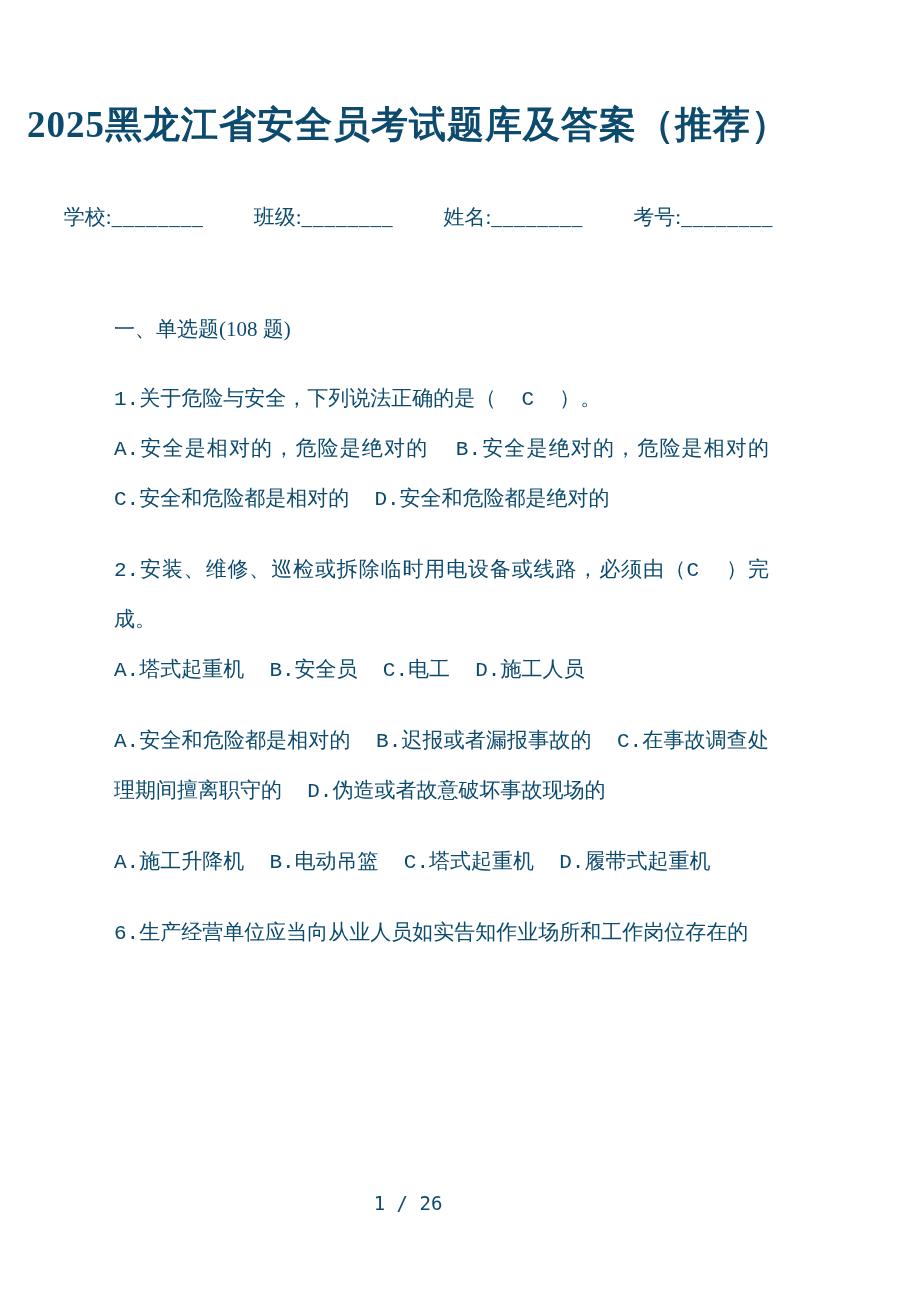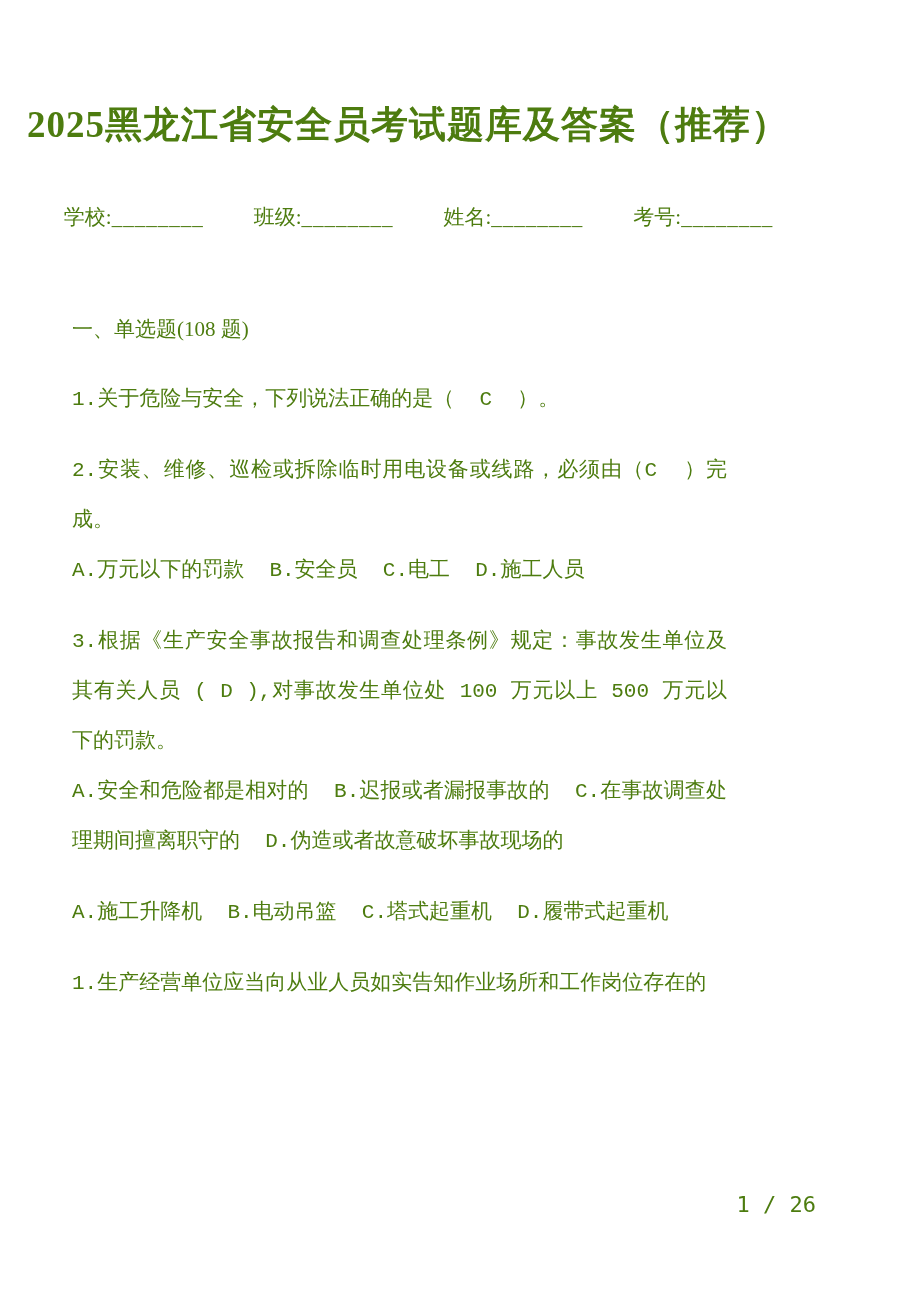--- a/index.html
+++ b/index.html
@@ -5,21 +5,21 @@
   html, body {
     margin: 0;
     padding: 0;
     background: #ffffff;
   }
   .page {
     position: relative;
     width: 816px;
     height: 1302px;
     background: #ffffff;
-    color: #4d7c0f;
+    color: #0c4a6e;
     font-family: "Liberation Serif", "DejaVu Serif", serif;
     overflow: hidden;
   }
   .title {
     margin: 0;
     padding-top: 100px;
     font-size: 37px;
     font-weight: bold;
     text-align: center;
     letter-spacing: 1px;
@@ -32,21 +32,21 @@
     white-space: pre;
   }
   .form-field {
     display: inline-block;
     margin: 0 25px;
   }
   .form-field .blank {
     letter-spacing: 1px;
   }
   .content {
-    margin: 48px 0 0 72px;
+    margin: 48px 0 0 114px;
     width: 655px;
     font-size: 21px;
     line-height: 50px;
     text-align: justify;
   }
   .section-heading {
     margin: 0;
     white-space: pre-wrap;
   }
   .question {
@@ -55,63 +55,63 @@
   }
   .question p {
     margin: 0;
     white-space: pre-wrap;
   }
   .footer {
     position: absolute;
     top: 1192px;
     left: 0;
     right: 0;
-    text-align: right;
+    text-align: center;
     font-family: "DejaVu Sans Mono", monospace;
-    font-size: 22px;
+    font-size: 19px;
     white-space: pre;
   }
 </style>
 </head>
 <body>
 
 <div class="page">
 
   <h1 class="title">2025黑龙江省安全员考试题库及答案（推荐）</h1>
 
   <div class="form-line">
     <span class="form-field"><span>学校:</span><span class="blank">________</span></span><span class="form-field"><span>班级:</span><span class="blank">________</span></span><span class="form-field"><span>姓名:</span><span class="blank">________</span></span><span class="form-field"><span>考号:</span><span class="blank">________</span></span>
   </div>
 
   <div class="content">
 
     <p class="section-heading">一、单选题(108 题)</p>
 
     <div class="question">
       <p>1.关于危险与安全，下列说法正确的是（  C  ）。</p>
+      <p>A.安全是相对的，危险是绝对的  B.安全是绝对的，危险是相对的  C.安全和危险都是相对的  D.安全和危险都是绝对的</p>
     </div>
 
     <div class="question">
       <p>2.安装、维修、巡检或拆除临时用电设备或线路，必须由（C  ）完成。</p>
-      <p>A.万元以下的罚款  B.安全员  C.电工  D.施工人员</p>
+      <p>A.塔式起重机  B.安全员  C.电工  D.施工人员</p>
     </div>
 
     <div class="question">
-      <p>3.根据《生产安全事故报告和调查处理条例》规定：事故发生单位及其有关人员 ( D ),对事故发生单位处 100 万元以上 500 万元以下的罚款。</p>
       <p>A.安全和危险都是相对的  B.迟报或者漏报事故的  C.在事故调查处理期间擅离职守的  D.伪造或者故意破坏事故现场的</p>
     </div>
 
     <div class="question">
       <p>A.施工升降机  B.电动吊篮  C.塔式起重机  D.履带式起重机</p>
     </div>
 
     <div class="question">
     </div>
 
     <div class="question">
-      <p>1.生产经营单位应当向从业人员如实告知作业场所和工作岗位存在的</p>
+      <p>6.生产经营单位应当向从业人员如实告知作业场所和工作岗位存在的</p>
     </div>
 
   </div>
 
   <div class="footer"><span>1</span><span> / </span><span>26</span></div>
 
 </div>
 
 </body></html>

